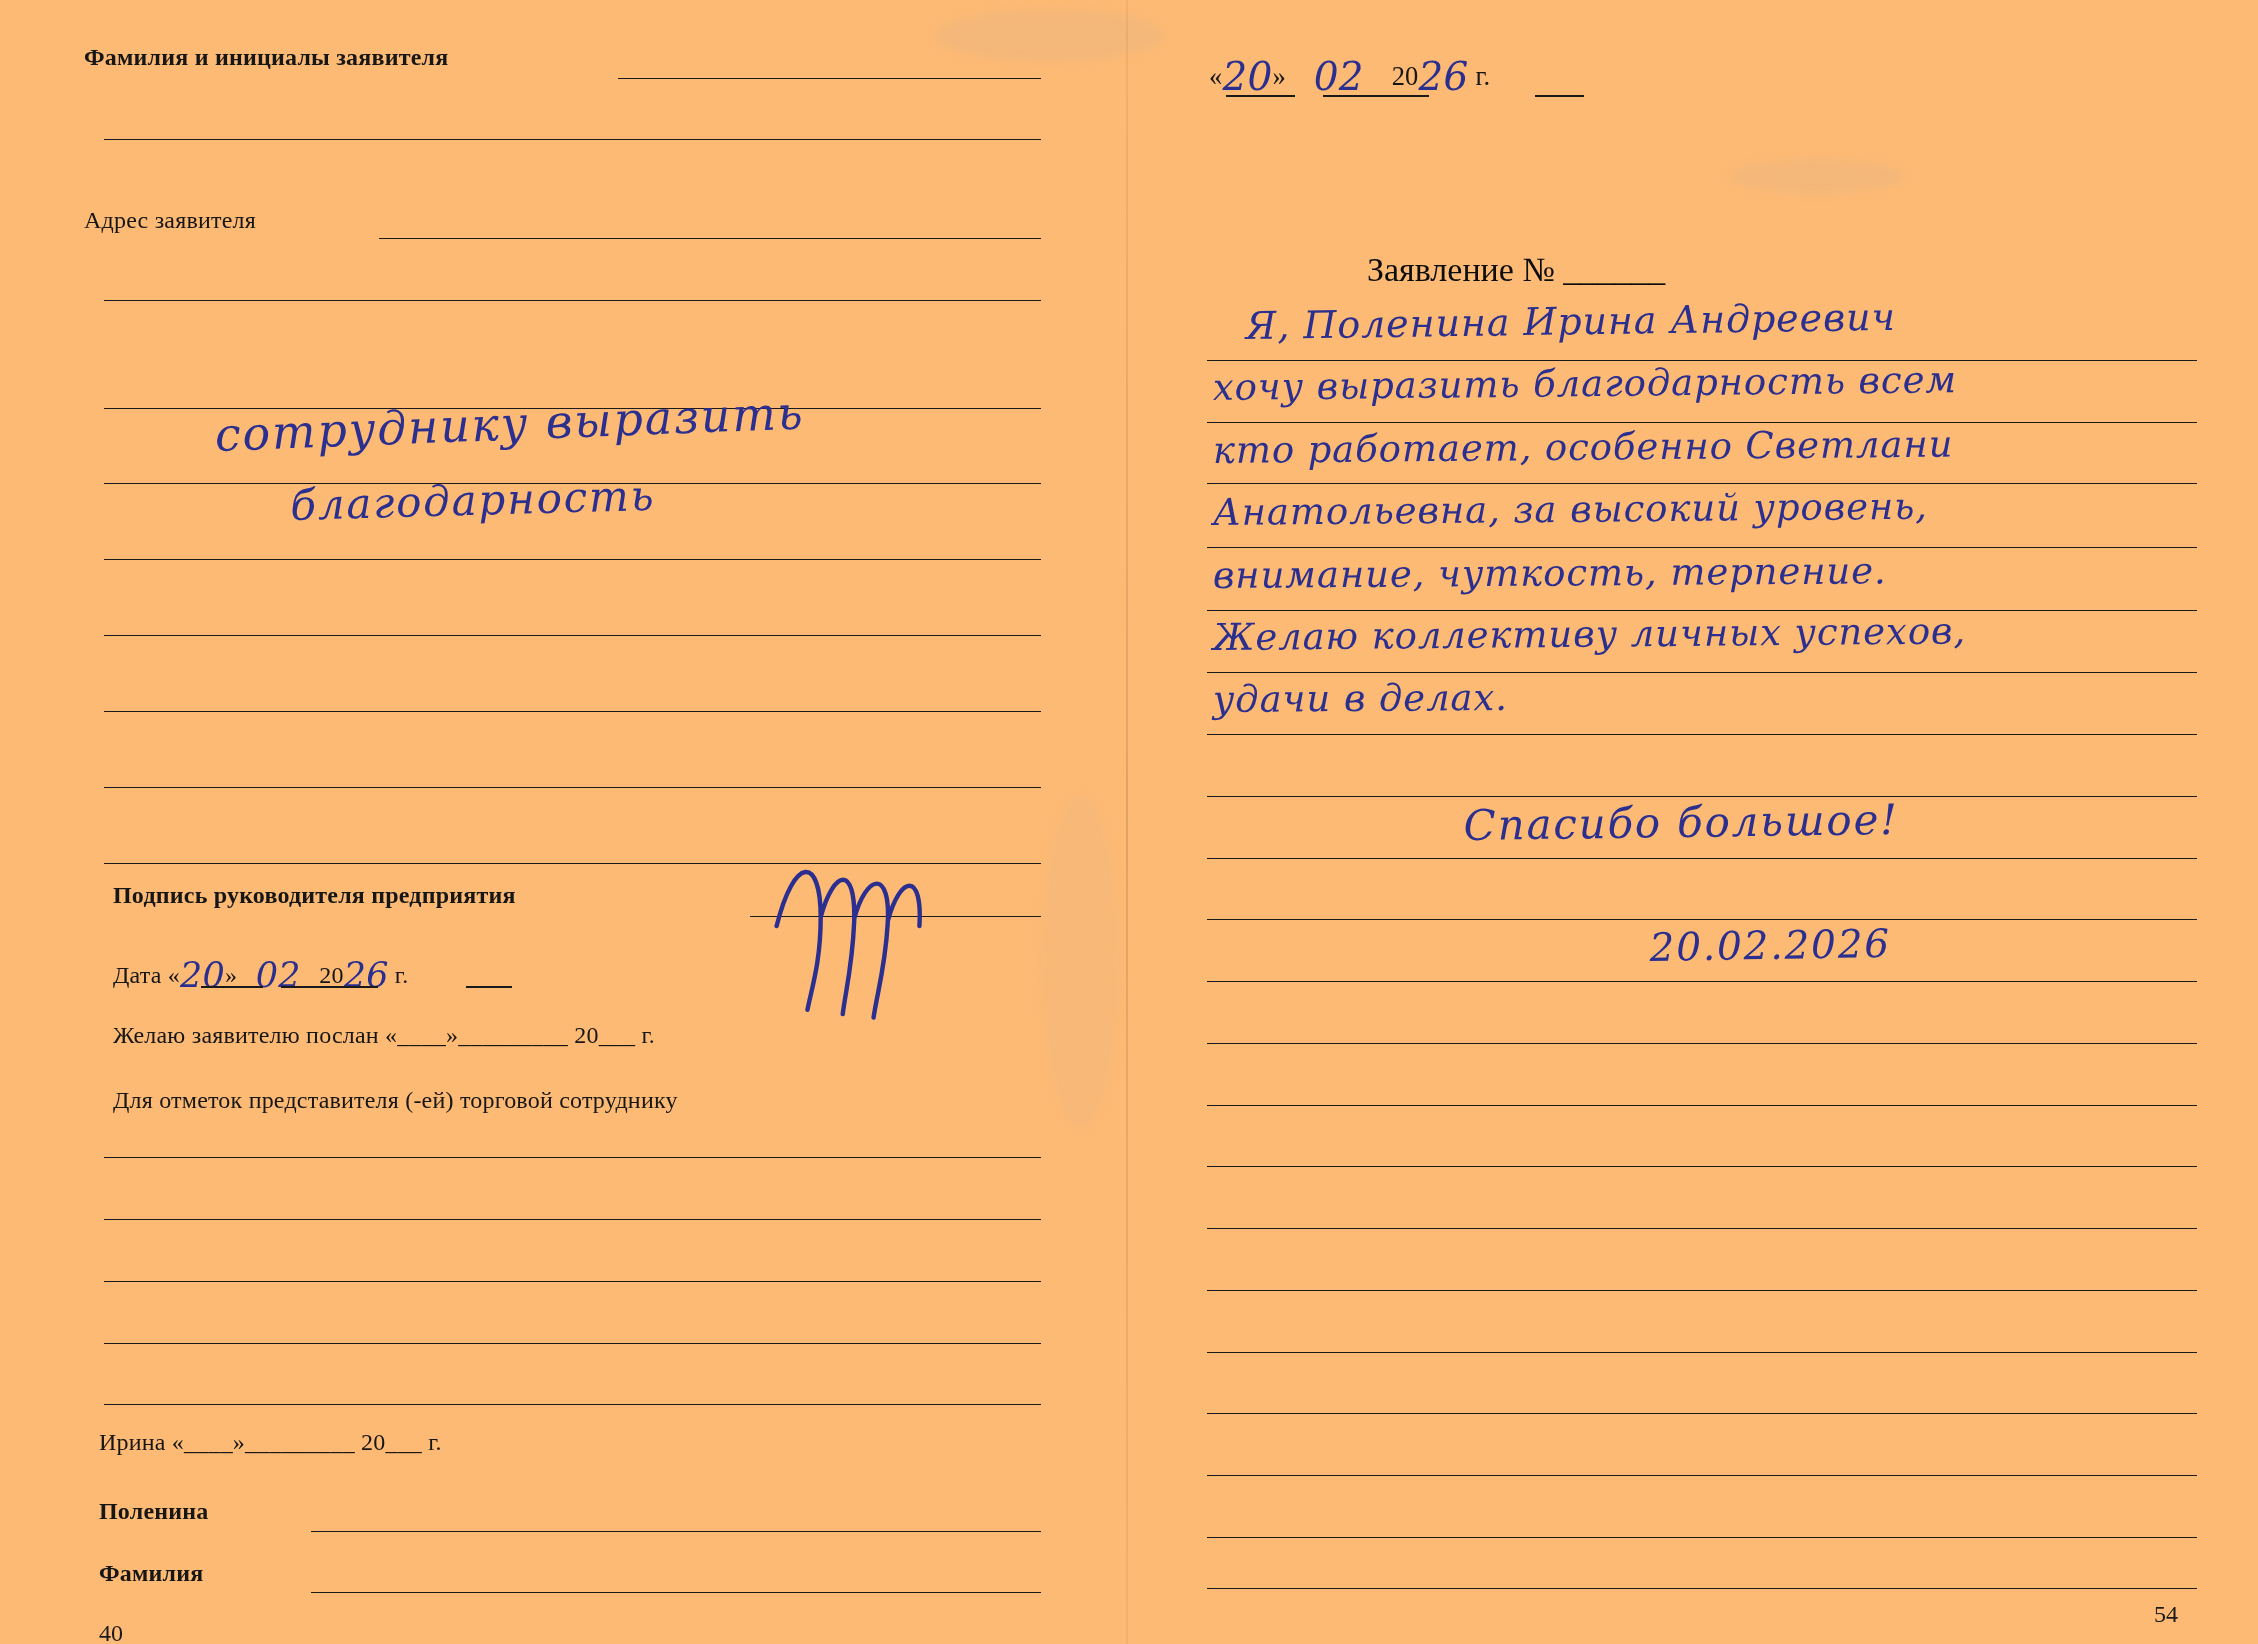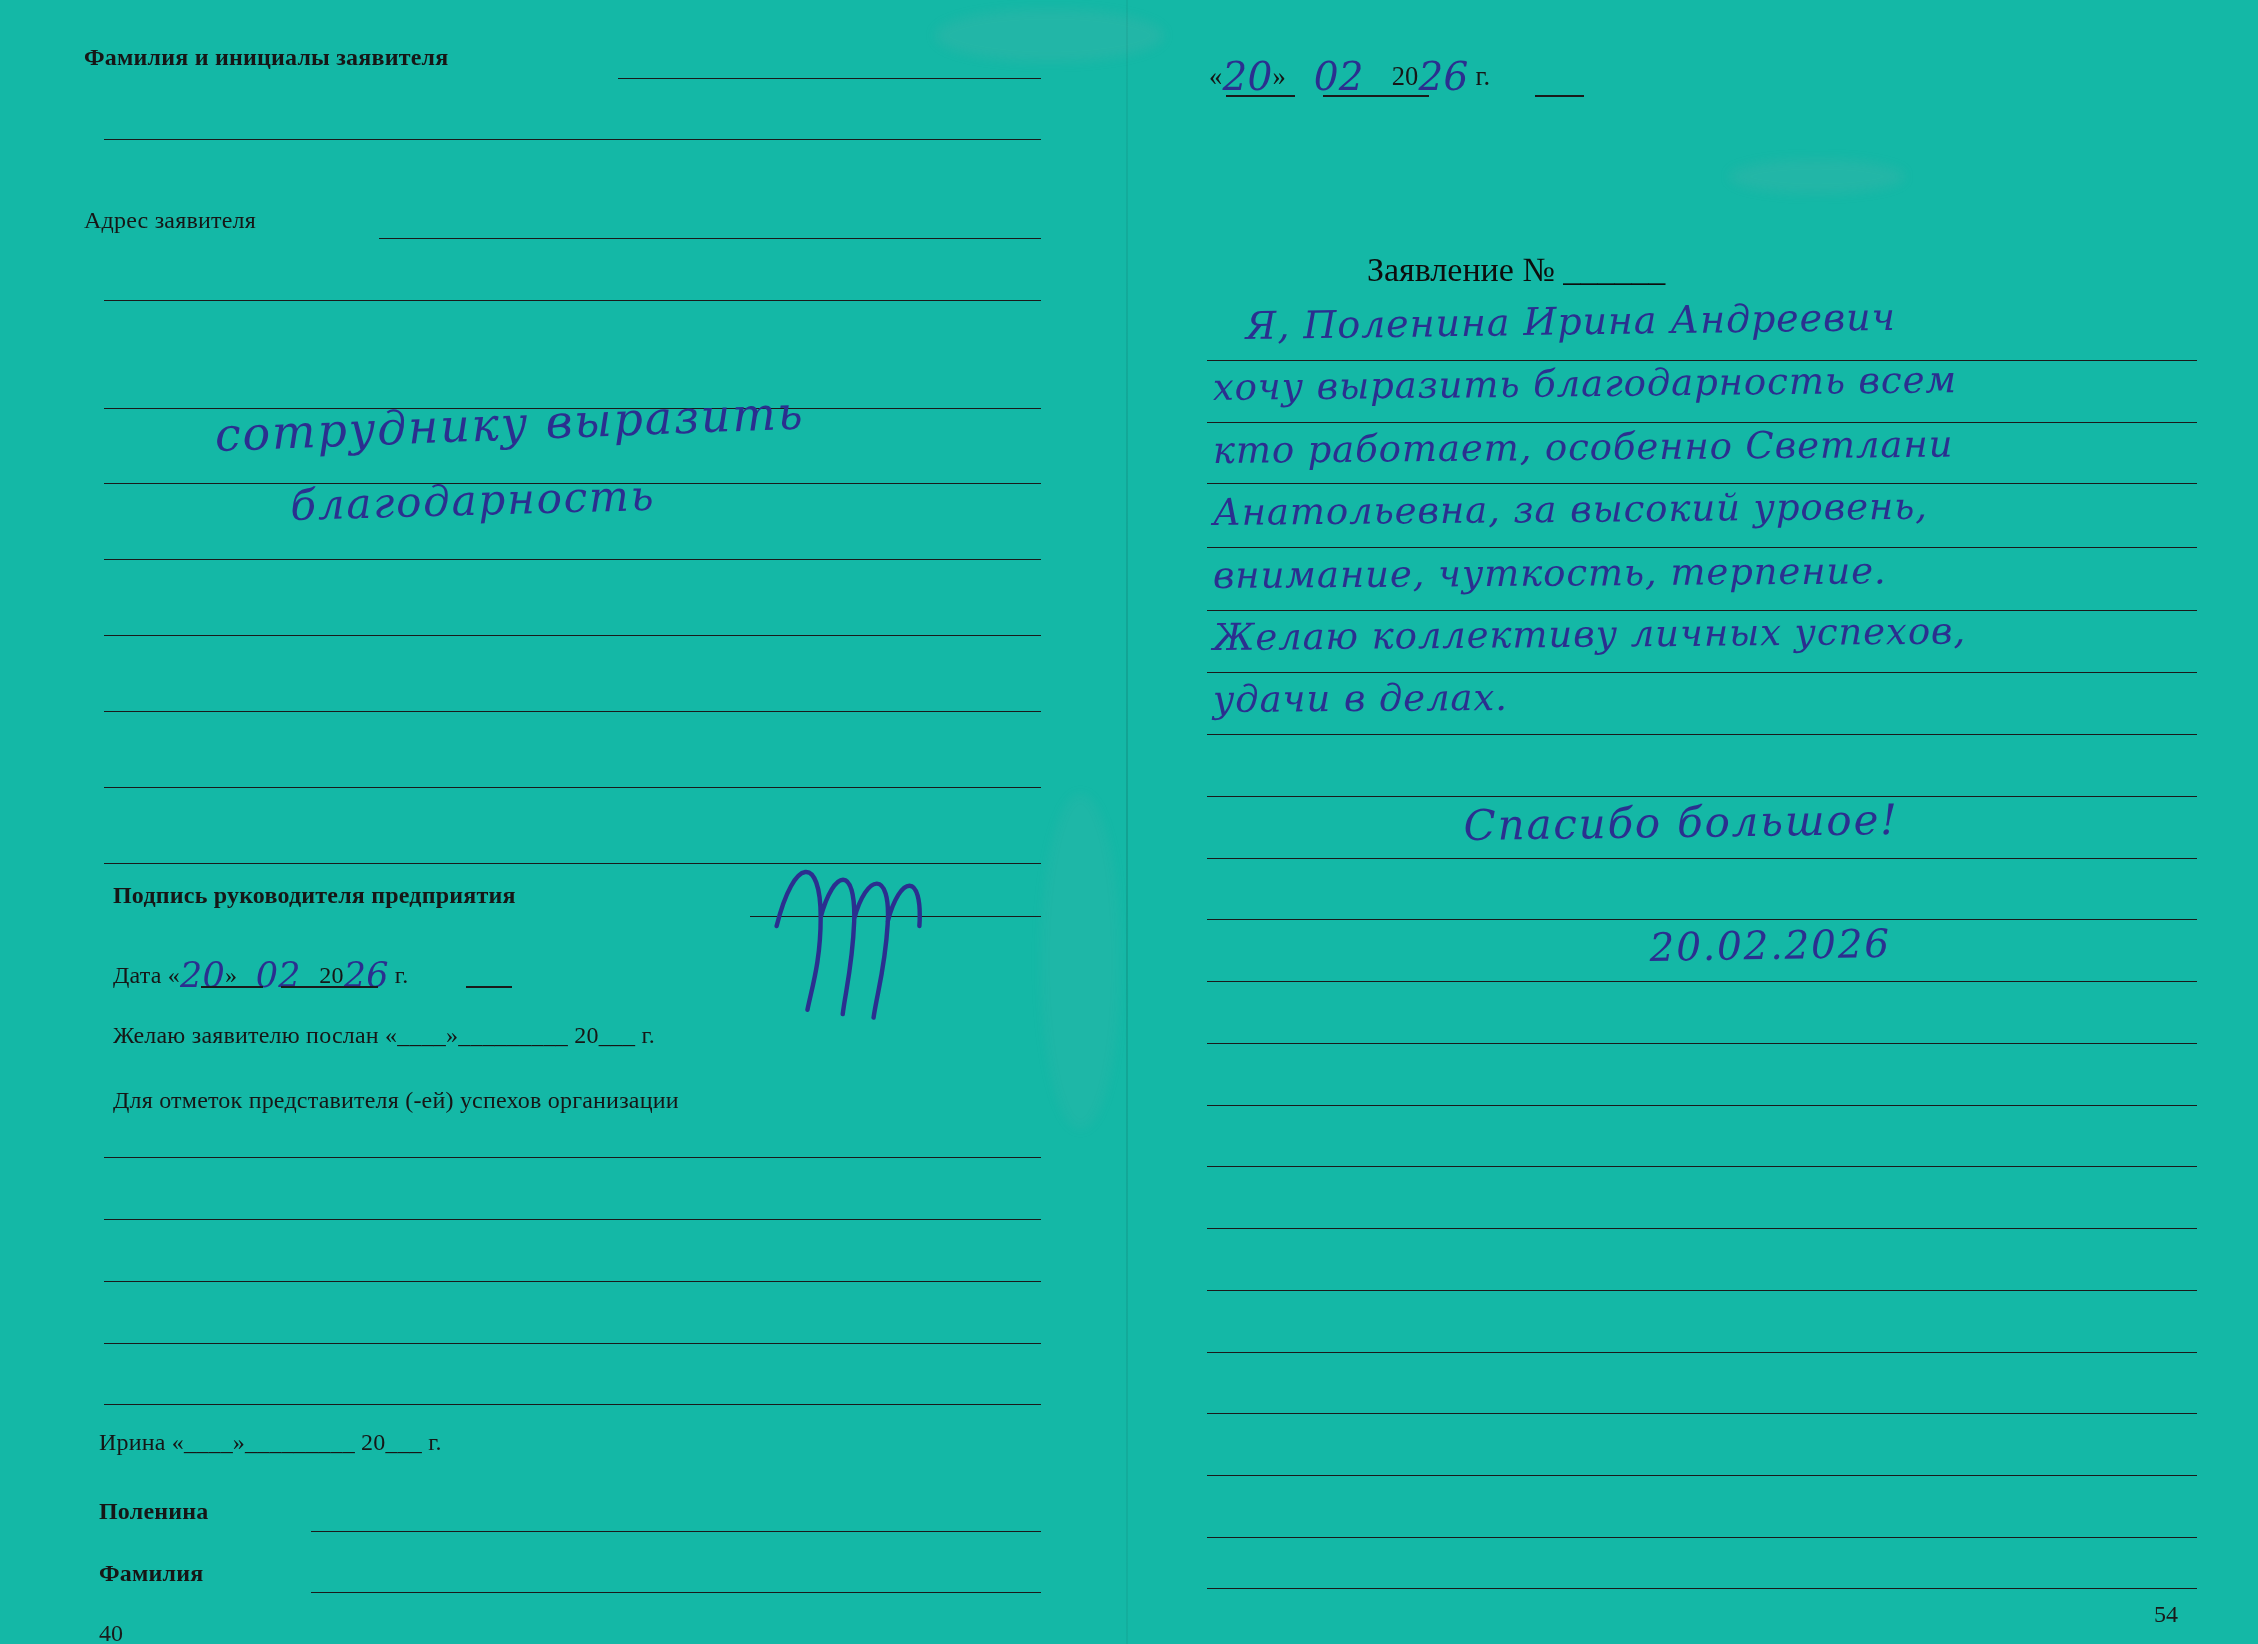--- a/index.html
+++ b/index.html
@@ -11,21 +11,21 @@
     width: 2258px;
     height: 1644px;
     position: relative;
     font-family: "Liberation Serif", serif;
     color: #111;
     overflow: hidden;
   }
   .page {
     position: absolute;
     inset: 0;
-    background: #14b8a6;
+    background: #fdba74;
   }
   
   .smudge {
     position: absolute;
     border-radius: 50%;
     background: rgba(170,170,180,0.10);
     filter: blur(5.3px);
   }
   .gutter {
     position: absolute;
@@ -134,21 +134,21 @@
       <span class="hand" style="position:relative;top:3.5px;font-size:35px;padding:0 12.4px;">02</span>
       <span>20</span><span class="hand" style="position:relative;top:3.5px;font-size:35px;">26</span>
       <span>г.</span>
     </div>
     <div class="rule" style="left:201px;top:986px;width:62px;border-top-width:2.6px;"></div>
     <div class="rule" style="left:281px;top:986px;width:97px;border-top-width:2.6px;"></div>
     <div class="rule" style="left:466px;top:986px;width:46px;border-top-width:2.6px;"></div>
 
     <div class="lbl" style="left:113px;top:1022px;">Желаю заявителю послан «____»_________ 20___ г.</div>
 
-    <div class="lbl" style="left:113px;top:1087px;">Для отметок представителя (-ей) успехов организации</div>
+    <div class="lbl" style="left:113px;top:1087px;">Для отметок представителя (-ей) торговой сотруднику</div>
 
     <div class="rule" style="left:104px;top:1157px;width:937px;"></div>
     <div class="rule" style="left:104px;top:1219px;width:937px;"></div>
     <div class="rule" style="left:104px;top:1281px;width:937px;"></div>
     <div class="rule" style="left:104px;top:1343px;width:937px;"></div>
     <div class="rule" style="left:104px;top:1404px;width:937px;"></div>
 
     <div class="lbl" style="left:99px;top:1429px;">Ирина «____»_________ 20___ г.</div>
 
     <div class="lbl bold" style="left:99px;top:1498px;">Поленина</div>

